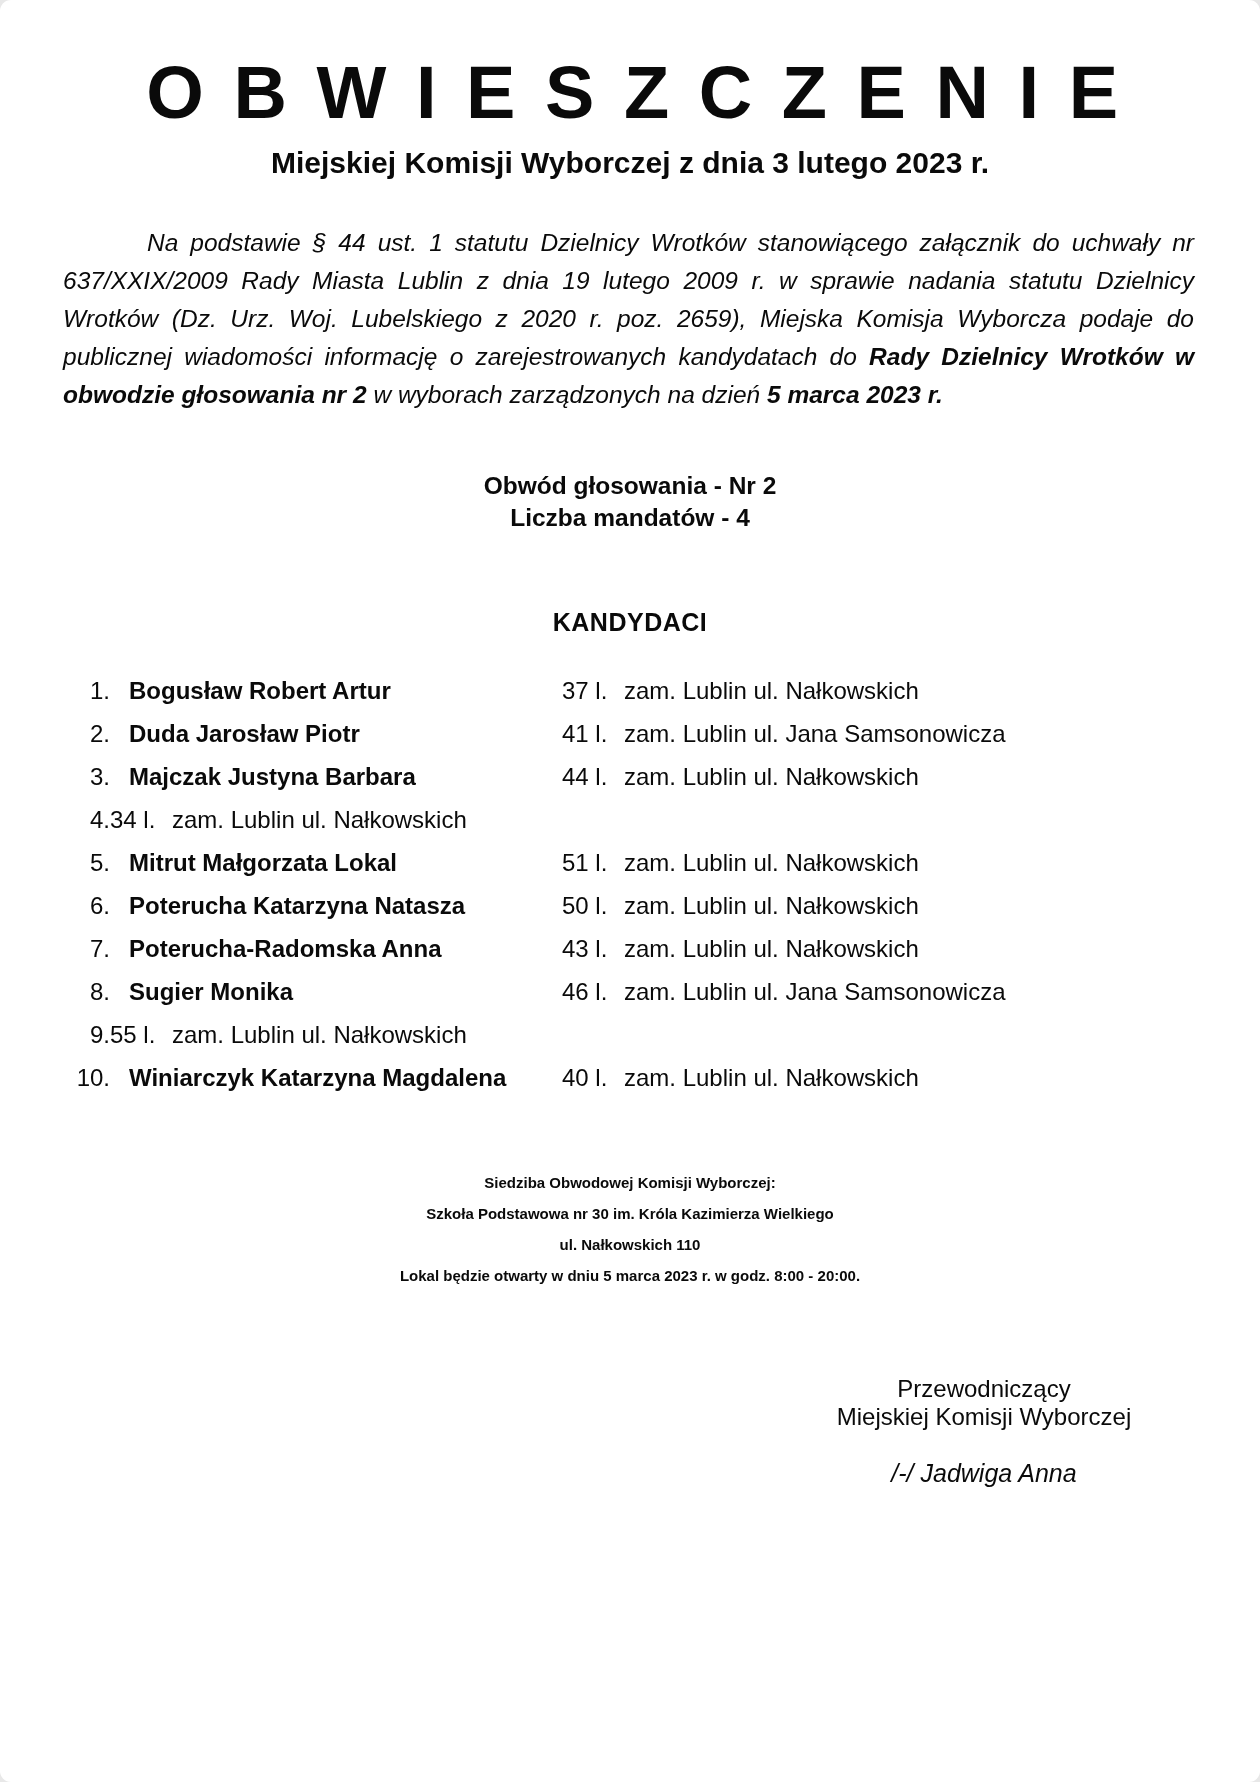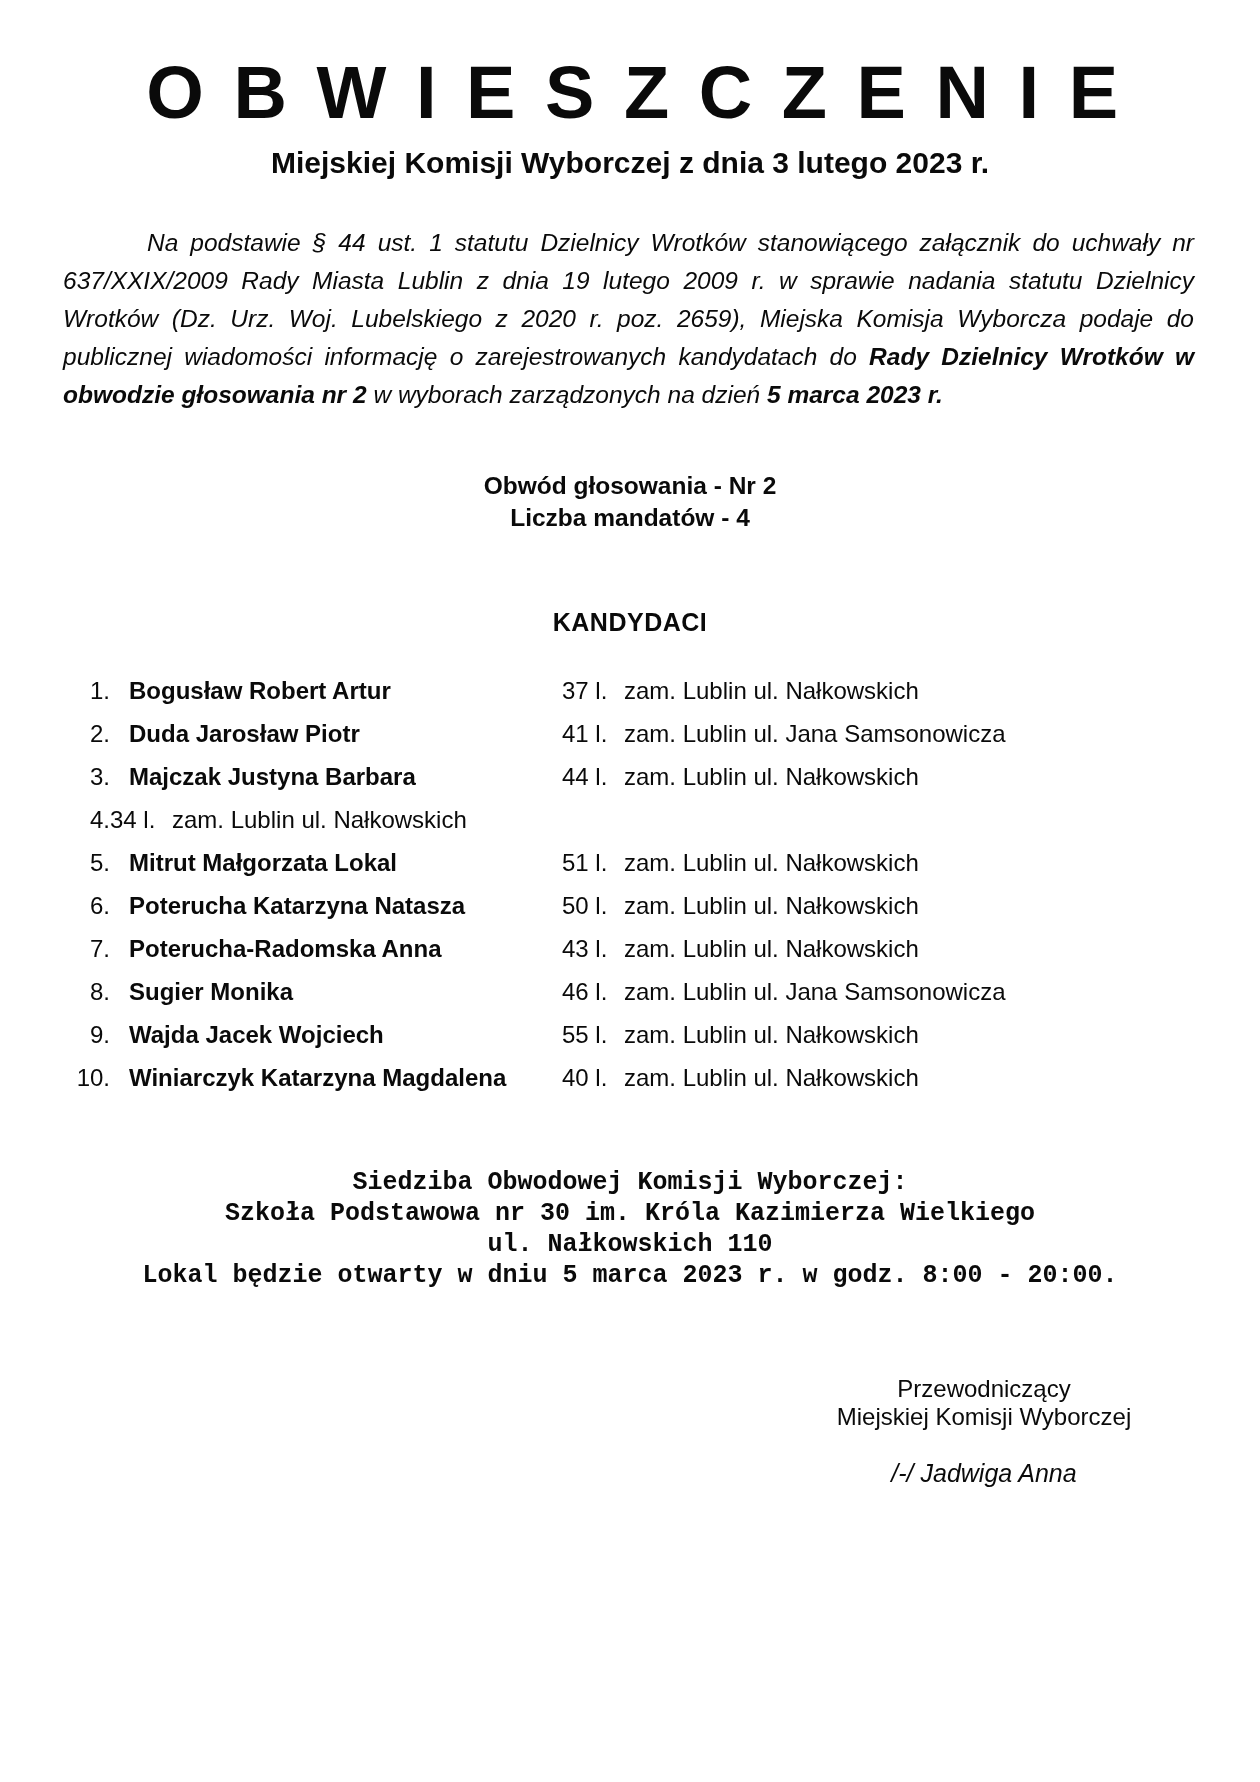--- a/index.html
+++ b/index.html
@@ -4,20 +4,21 @@
 <style>
   html,body{margin:0;padding:0;background:#e8e8e8;}
   .page{
     position:relative;
     width:1260px;height:1782px;
     margin:0 auto;
     background:#ffffff;
     color:#0a0a0a;
     font-family:"Liberation Sans","DejaVu Sans",sans-serif;
     overflow:hidden;
+    border-radius:11px;
   }
   .title{
     padding-top:56px;
     padding-left:34px; 
     text-align:center;
     font-size:74px;
     font-weight:700;
     letter-spacing:0.40em;
     line-height:1.0;
     white-space:nowrap;
@@ -53,24 +54,23 @@
   }
   .cand-list{margin-top:40px;font-size:24px;}
   .cand-row{display:flex;align-items:baseline;height:43px;}
   .cand-no{flex:0 0 110px;text-align:right;}
   .cand-name{flex:0 0 452px;padding-left:19px;font-weight:700;box-sizing:border-box;}
   .cand-details{flex:1;}
   .cand-age{display:inline-block;min-width:62px;}
   .station{
     margin-top:60px;
     text-align:center;
-    font-size:25px;
+    font-size:15px;
     font-weight:700;
     line-height:31px;
-    font-family:Liberation Mono, monospace;
   }
   .signature{
     margin:84px 86px 0 auto;
     width:380px;
     text-align:center;
     font-size:24px;
     line-height:28px;
   }
   .signed{
     margin-top:28px;
@@ -142,21 +142,20 @@
       </div>
 
       <div class="cand-row">
         <span class="cand-no">8.</span>
         <span class="cand-name">Sugier Monika</span>
         <span class="cand-details"><span class="cand-age">46 l.</span><span>zam. Lublin ul. Jana Samsonowicza</span></span>
       </div>
 
       <div class="cand-row">
         <span class="cand-no">9.</span>
-        <span class="cand-name">Wajda Jacek Wojciech</span>
         <span class="cand-details"><span class="cand-age">55 l.</span><span>zam. Lublin ul. Nałkowskich</span></span>
       </div>
 
       <div class="cand-row">
         <span class="cand-no">10.</span>
         <span class="cand-name">Winiarczyk Katarzyna Magdalena</span>
         <span class="cand-details"><span class="cand-age">40 l.</span><span>zam. Lublin ul. Nałkowskich</span></span>
       </div>
     </div>
 

